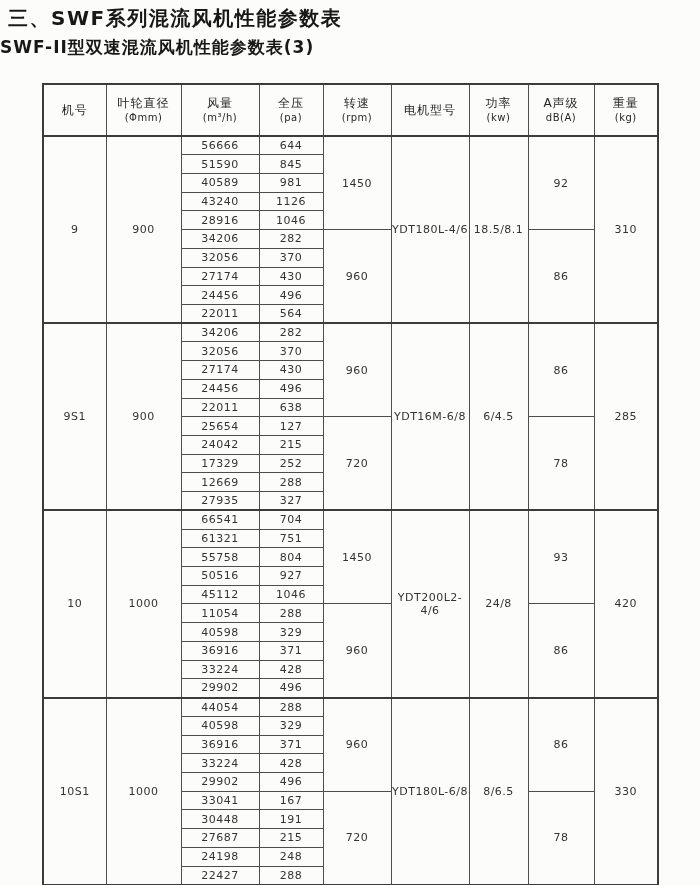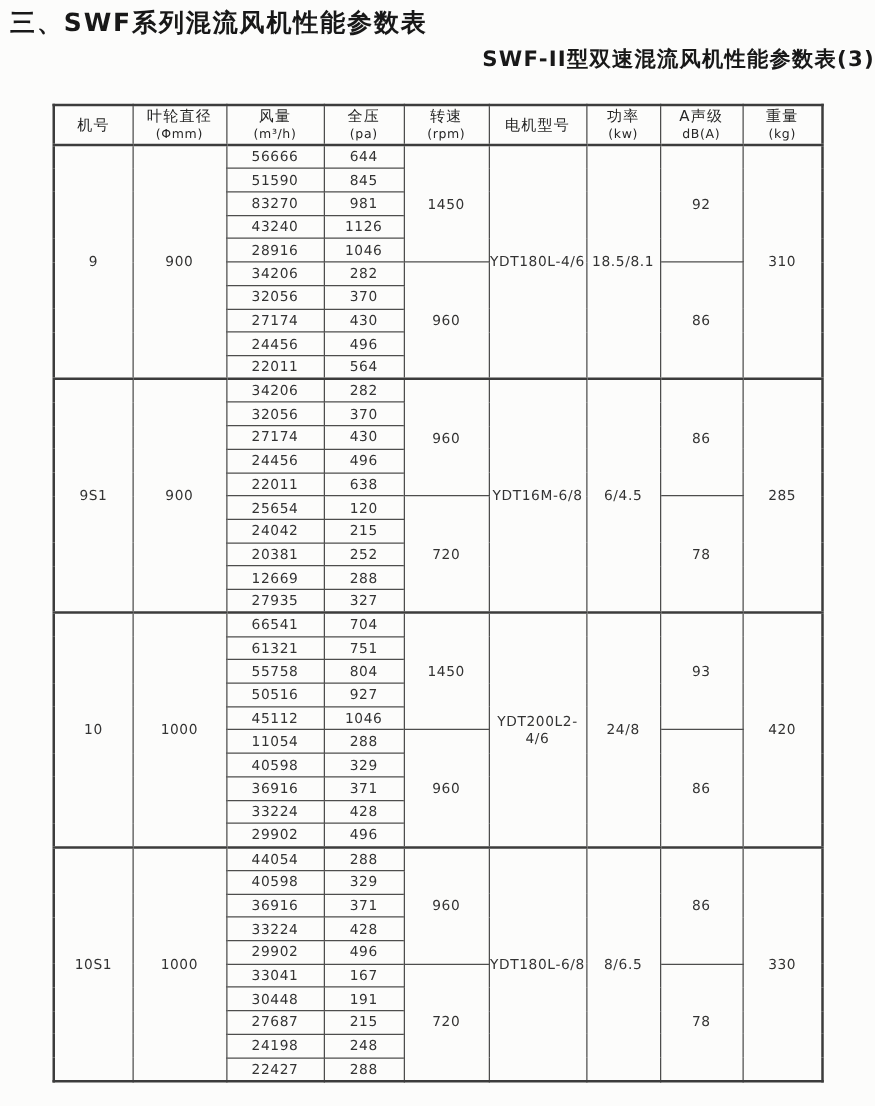--- a/index.html
+++ b/index.html
@@ -21,21 +21,21 @@
     font-weight: bold;
     letter-spacing: 1.5px;
     color: #181818;
     white-space: nowrap;
   }
   .subtitle {
     position: absolute;
     left: 0;
     right: 0;
     top: 36px;
-    text-align: right;
+    text-align: left;
     font-size: 17px;
     font-weight: bold;
     letter-spacing: 1px;
     color: #181818;
     white-space: nowrap;
   }
   table.perf {
     position: absolute;
     left: 42px;
     top: 83px;
@@ -47,21 +47,21 @@
   table.perf th,
   table.perf td {
     border: 1px solid #4d4d4d;
     text-align: center;
     vertical-align: middle;
     font-weight: normal;
     padding: 0;
     overflow: hidden;
   }
   table.perf thead th {
-    height: 32px;
+    height: 52px;
     border-bottom: 2px solid #3c3c3c;
     color: #262626;
   }
   .hdr-label { font-size: 12px; line-height: 15px; letter-spacing: 1px; }
   .hdr-unit  { font-size: 10px; line-height: 13px; letter-spacing: 0.5px; }
   table.perf td {
     height: 18.72px;
     font-size: 11px;
     color: #333333;
     letter-spacing: 0.5px;
@@ -135,21 +135,21 @@
           <td rowspan="10">YDT180L-4/6</td>
           <td rowspan="10">18.5/8.1</td>
           <td rowspan="5">92</td>
           <td rowspan="10">310</td>
         </tr>
         <tr>
           <td>51590</td>
           <td>845</td>
         </tr>
         <tr>
-          <td>83270</td>
+          <td>40589</td>
           <td>981</td>
         </tr>
         <tr>
           <td>43240</td>
           <td>1126</td>
         </tr>
         <tr>
           <td>28916</td>
           <td>1046</td>
         </tr>
@@ -197,30 +197,30 @@
         <tr>
           <td>24456</td>
           <td>496</td>
         </tr>
         <tr>
           <td>22011</td>
           <td>638</td>
         </tr>
         <tr>
           <td>25654</td>
-          <td>120</td>
+          <td>127</td>
           <td rowspan="5">720</td>
           <td rowspan="5">78</td>
         </tr>
         <tr>
           <td>24042</td>
           <td>215</td>
         </tr>
         <tr>
-          <td>20381</td>
+          <td>17329</td>
           <td>252</td>
         </tr>
         <tr>
           <td>12669</td>
           <td>288</td>
         </tr>
         <tr>
           <td>27935</td>
           <td>327</td>
         </tr>

